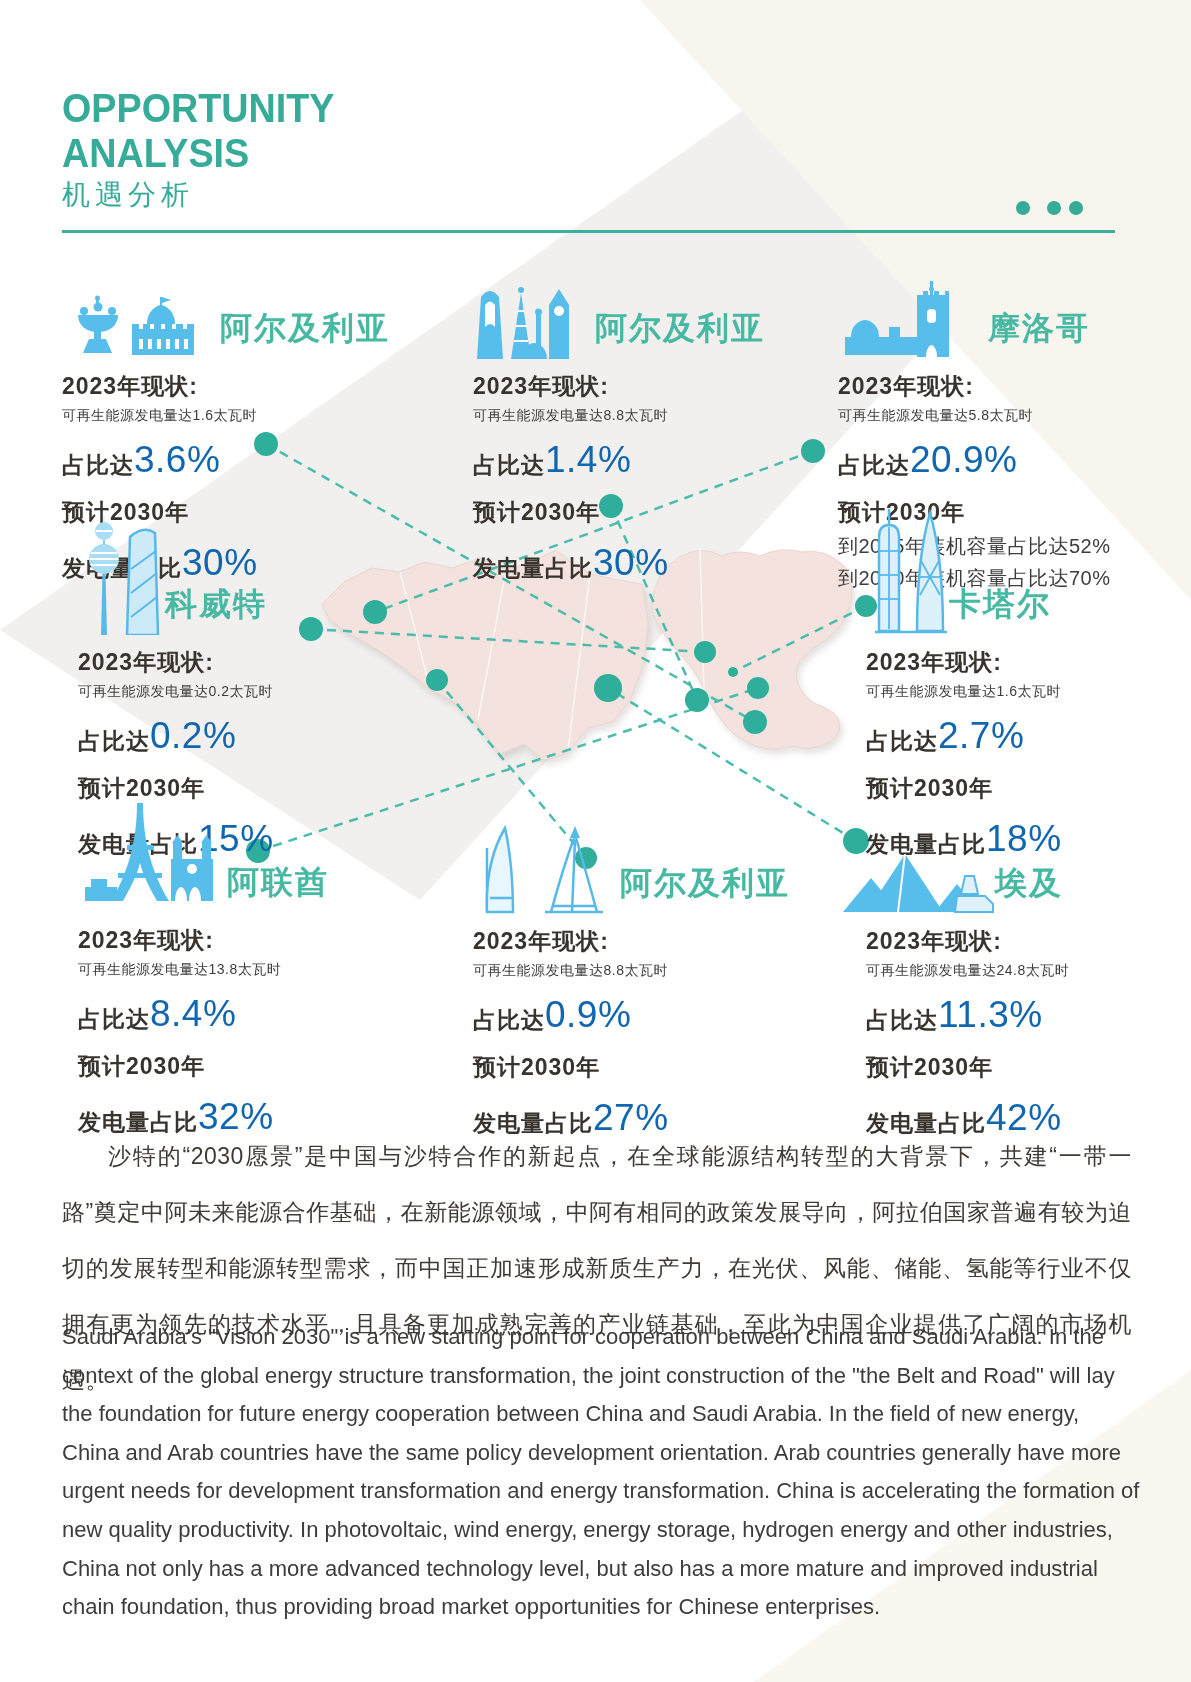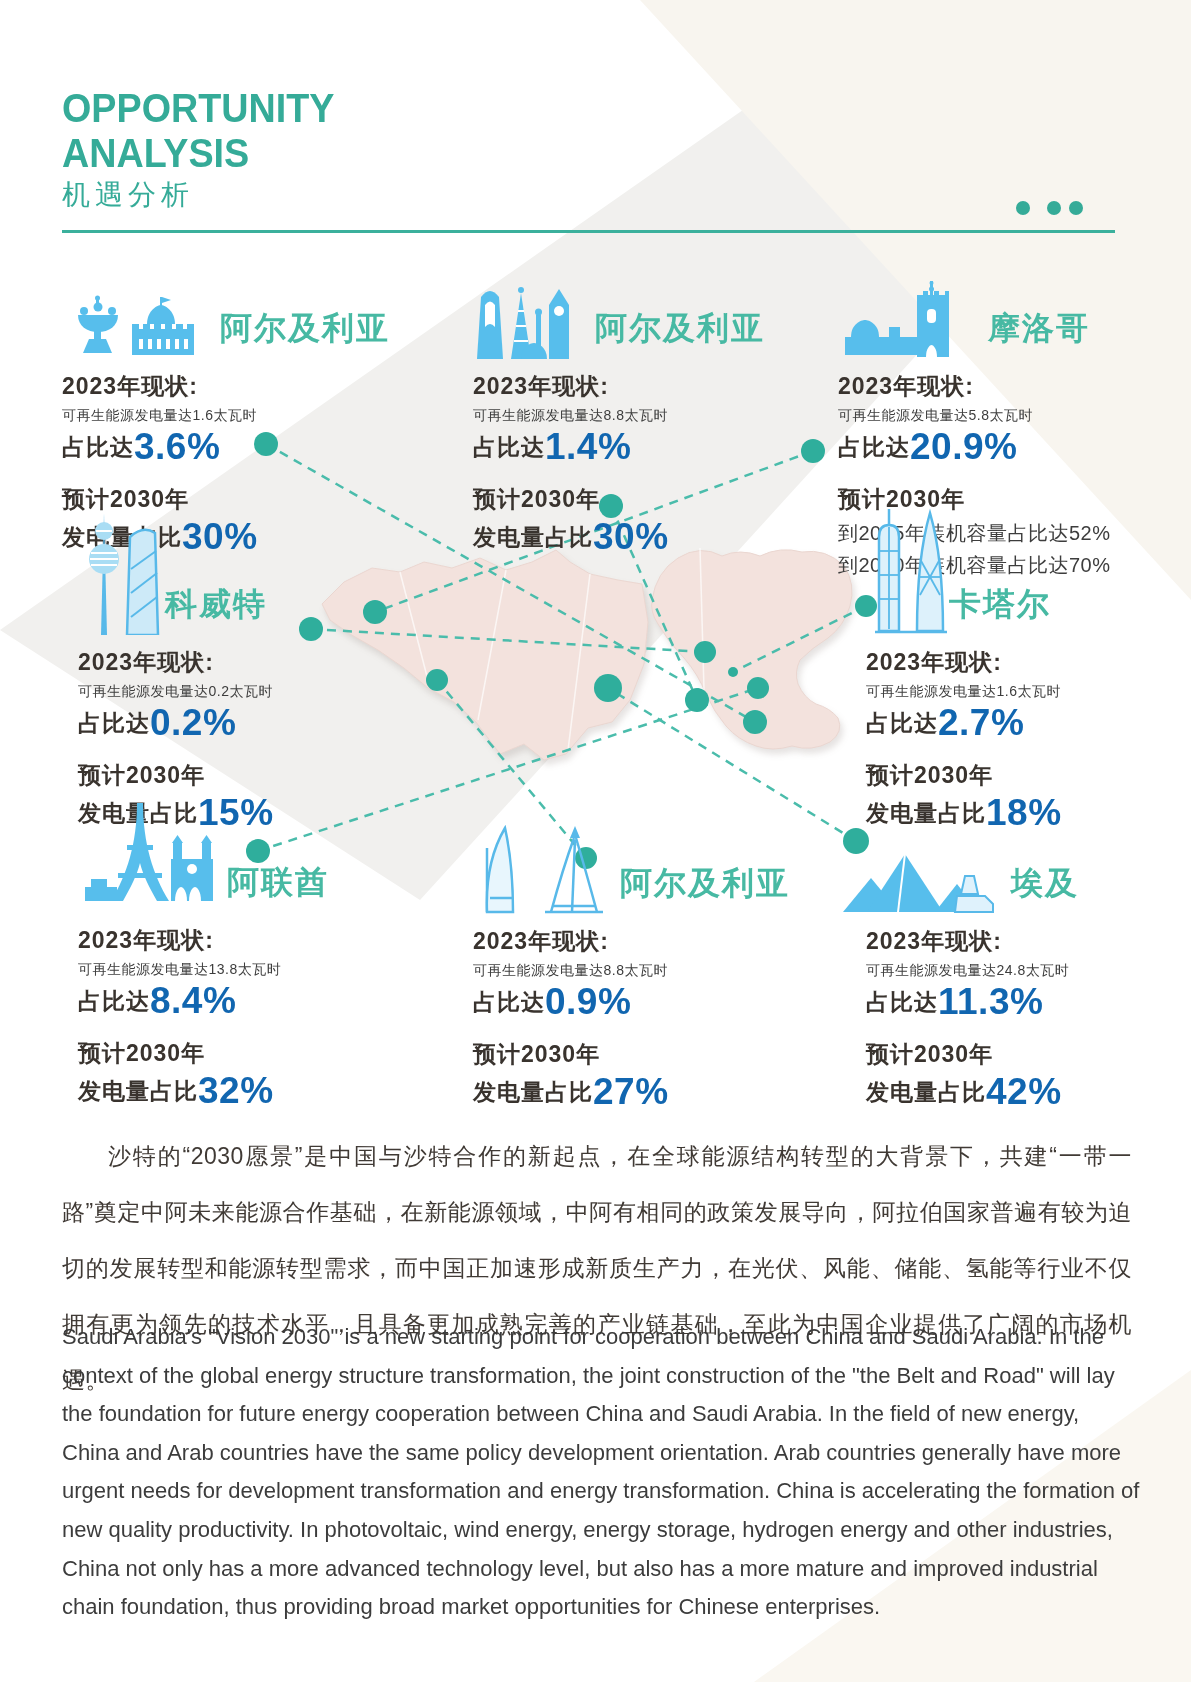--- a/index.html
+++ b/index.html
@@ -23,23 +23,23 @@
   .hdot{position:absolute;top:201px;width:14px;height:14px;border-radius:50%;background:#35ab98;}
   
   .country{position:absolute;z-index:3;}
   .c-head{display:flex;align-items:flex-end;}
   .c-head svg{display:block;}
   .c-name{font-size:32px;font-weight:bold;color:#47b9a3;letter-spacing:2px;padding-bottom:8px;}
   .c-status-label,.c-forecast-label{font-size:23px;font-weight:bold;color:#39332e;letter-spacing:1px;}
   .c-status-label{margin-top:12px;}
   .c-forecast-label{margin-top:16px;}
   .c-status-line{font-size:14px;color:#3d3d3d;margin-top:5px;letter-spacing:.5px;}
-  .c-share,.c-forecast{margin-top:1px;display:flex;align-items:center;}
+  .c-share,.c-forecast{margin-top:14px;display:flex;align-items:flex-end;}
   .pre{font-size:23px;font-weight:bold;color:#39332e;letter-spacing:1px;}
-  .big{font-size:37px;font-weight:bold;color:#1166b0;letter-spacing:.5px;}
+  .big{font-size:37px;font-weight:normal;color:#1166b0;letter-spacing:.5px;}
   .c-fline{font-size:20px;color:#3d3d3d;margin-top:5px;letter-spacing:.5px;}
   
   .map-layer{position:absolute;left:0;top:0;z-index:2;}
   
   .cn-para{position:absolute;left:62px;top:1128px;width:1070px;font-size:23px;line-height:56px;
            color:#403a35;text-align:justify;text-indent:2em;letter-spacing:.5px;z-index:3;}
   .en-para{position:absolute;left:62px;top:1318px;width:1078px;font-size:22px;line-height:38.6px;
            color:#3c3c3c;z-index:3;}
 </style>
 </head>
@@ -357,21 +357,21 @@
           <path d="M0 62 L28 28 L56 62 Z"></path>
           <path d="M24 62 L62 4 L100 62 Z"></path>
           <path d="M62 4 L55 62" stroke="#fff" stroke-width="2" fill="none"></path>
           <path d="M92 62 L114 34 L136 62 Z"></path>
         </g>
         <g fill="#dff2fc" stroke="#58b9e9" stroke-width="2">
           <path d="M118 44 L122 26 h9 L135 44 Z"></path>
           <path d="M112 62 l2 -16 h28 l8 8 v8 Z"></path>
         </g>
       </svg>
-      <span class="c-name" style="margin-left:16px">埃及</span>
+      <span class="c-name" style="">埃及</span>
     </div>
     <div style="margin-left:18px">
       <div class="c-status-label">2023年现状:</div>
       <div class="c-status-line">可再生能源发电量达24.8太瓦时</div>
       <div class="c-share">
         <span class="pre">占比达</span>
         <span class="big">11.3%</span>
       </div>
       <div class="c-forecast-label">预计2030年</div>
       <div class="c-forecast">

